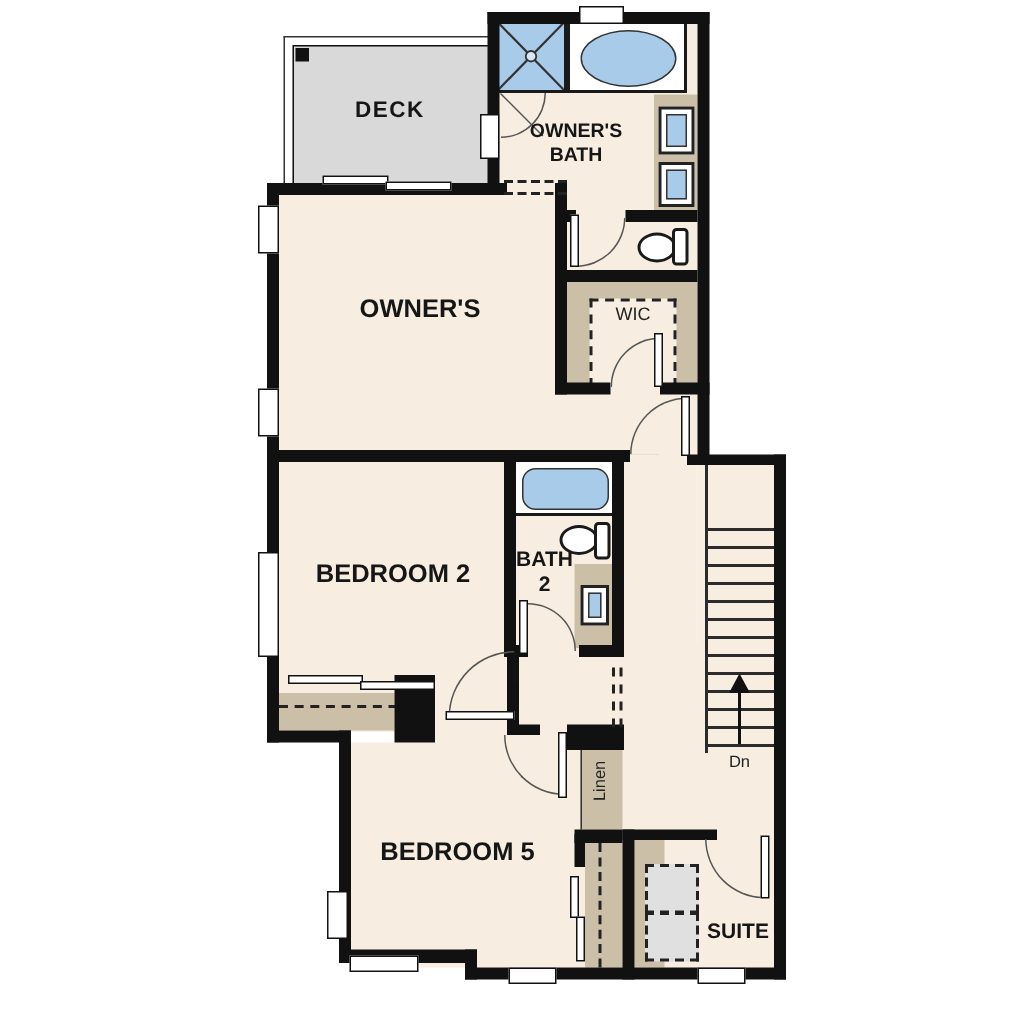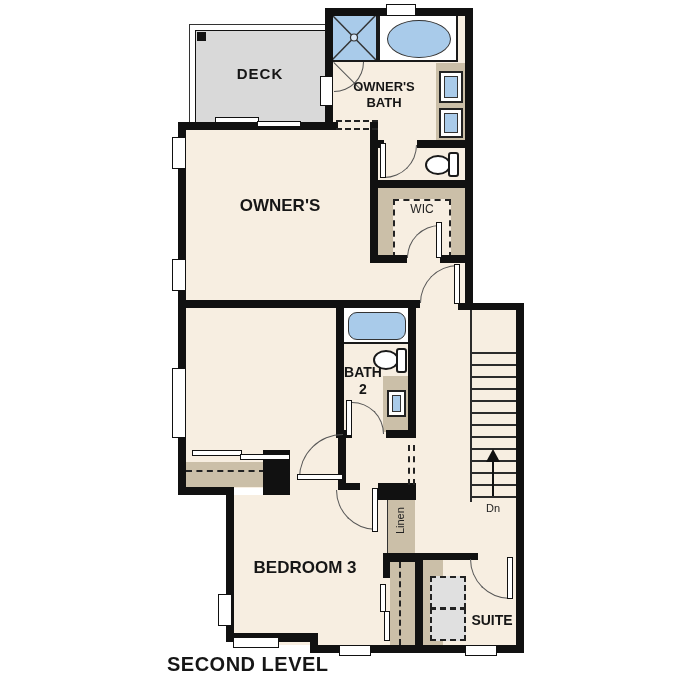--- a/index.html
+++ b/index.html
@@ -190,23 +190,23 @@
 
   <div class="lbl" style="left:195px;top:65px;width:130px;font-size:15px;letter-spacing:1px;">DECK</div>
   <div class="lbl" style="left:336px;top:79px;width:96px;font-size:13px;">
     <div>OWNER'S</div>
     <div>BATH</div>
   </div>
   <div class="lbl" style="left:200px;top:196px;width:160px;font-size:17px;">
     <div>OWNER'S</div>
   </div>
   <div class="lbl" style="left:393px;top:202px;width:58px;font-size:12px;font-weight:normal;color:#222;">WIC</div>
+  <div class="lbl" style="left:192px;top:373px;width:140px;font-size:17px;">BEDROOM 2</div>
   <div class="lbl" style="left:340px;top:364px;width:46px;font-size:14px;">
     <div>BATH</div>
     <div>2</div>
   </div>
   <div class="lbl" style="left:478px;top:502px;width:30px;font-size:11px;font-weight:normal;color:#222;">Dn</div>
   <div class="lbl" style="left:387px;top:514px;width:28px;font-size:11px;font-weight:normal;color:#222;transform:rotate(-90deg);">Linen</div>
-  <div class="lbl" style="left:235px;top:558px;width:140px;font-size:17px;">BEDROOM 3</div>
+  <div class="lbl" style="left:235px;top:558px;width:140px;font-size:17px;">BEDROOM 5</div>
   <div class="lbl" style="left:466px;top:612px;width:52px;font-size:14px;">SUITE</div>
-  <div class="lbl" style="left:167px;top:652px;width:200px;font-size:20px;text-align:left;letter-spacing:0.5px;">SECOND LEVEL</div>
 
 </div>
 
 </body></html>

